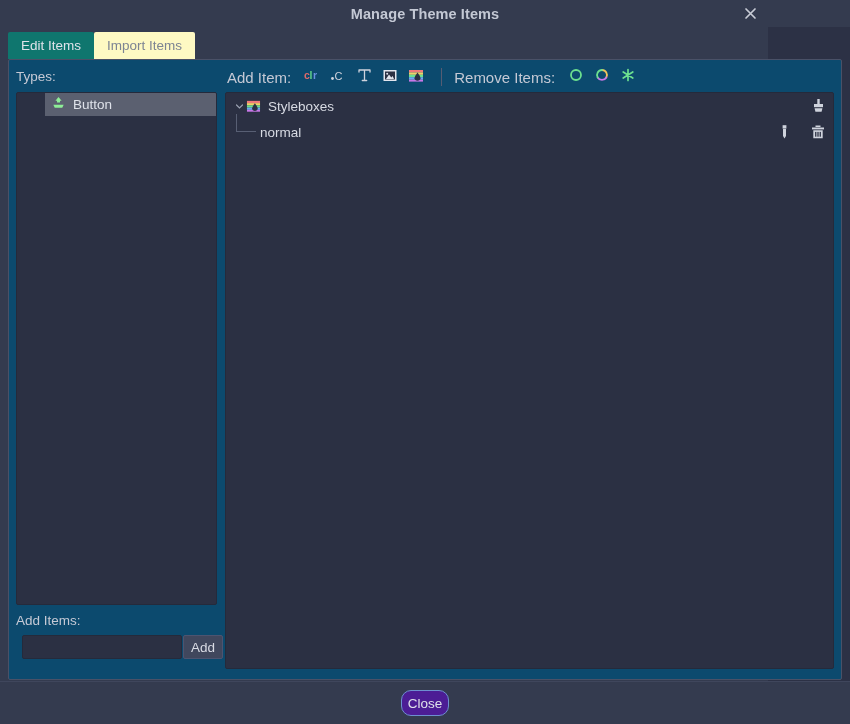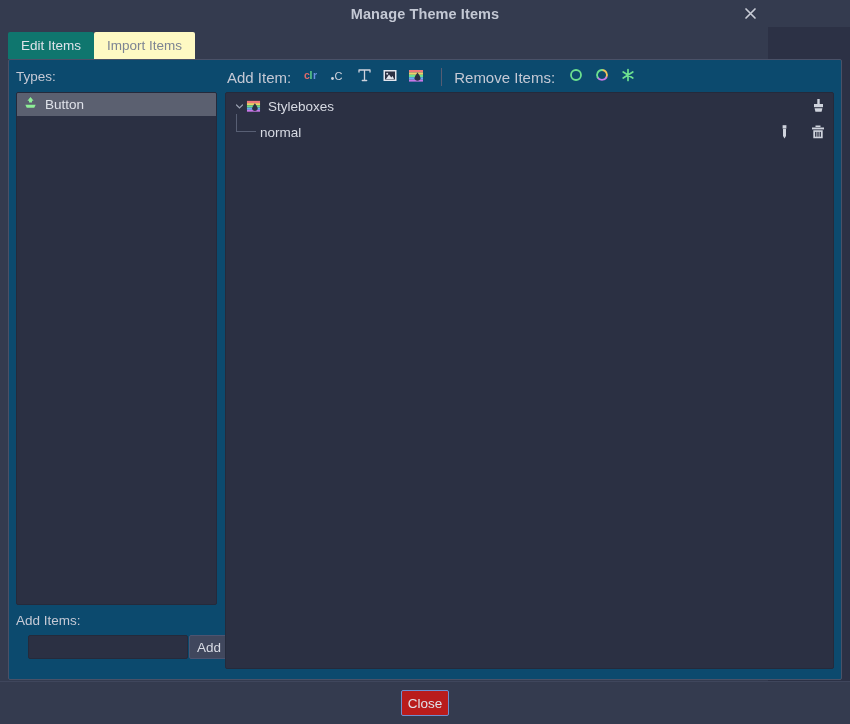--- a/index.html
+++ b/index.html
@@ -84,37 +84,38 @@
     display: flex; align-items: center;
     padding-left: 2px;
   }
   .types-list {
     position: absolute; left: 2px; top: 27px;
     width: 201px; height: 513px;
     background: #2b3043;
     border: 1px solid #252a3b;
     border-radius: 2px;
     overflow: hidden;
+    padding-left: 28px;
   }
   .type-row {
     display: flex; align-items: center;
     height: 23px;
     padding-left: 6px;
     gap: 7px;
     cursor: pointer;
   }
   .type-row.selected { background: #5b6070; }
   .type-label { font-size: 13.5px; color: #dfe2ea; }
 
   .addtype-label {
     position: absolute; left: 2px; top: 548px;
     font-size: 13.5px; color: #c5c9d5;
   }
   .addtype-row {
-    position: absolute; left: 14px; top: 570px;
+    position: absolute; left: 8px; top: 570px;
     width: 201px; height: 24px;
     display: flex;
     justify-content: flex-end;
   }
   .addtype-input {
     width: 160px; height: 24px;
     background: #2b3043;
     border: 1px solid #252a3b;
     border-radius: 2px;
     color: #d4d6de;
@@ -214,23 +215,23 @@
   .footer {
     position: absolute; left: 0; top: 681px;
     width: 850px; height: 43px;
     background: #343b4f;
     border-top: 1px solid #3f465c;
     display: flex; align-items: center; justify-content: center;
   }
   .close-btn {
     min-width: 48px; height: 26px;
     padding: 0 0;
-    background: #b91c1c;
+    background: #4c1d95;
     border: 1px solid #6d8fd0;
-    border-radius: 2px;
+    border-radius: 10px;
     color: #dfe2ea;
     font-size: 13.5px;
     font-family: "Liberation Sans", sans-serif;
     cursor: pointer;
     display: flex; align-items: center; justify-content: center;
   }
 </style>
 </head>
 <body>
 

